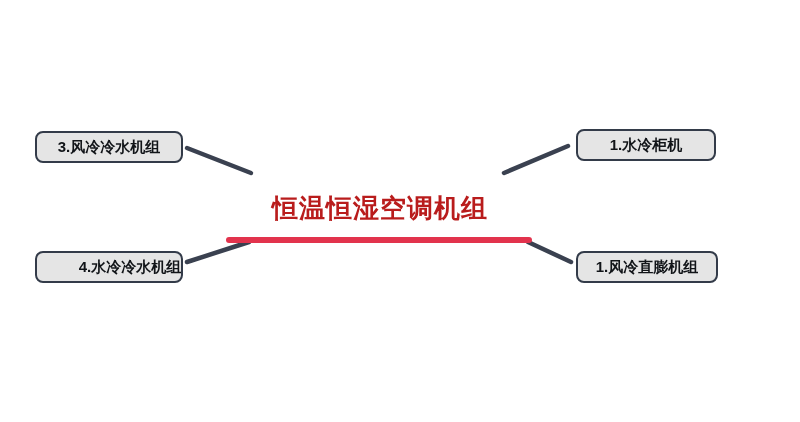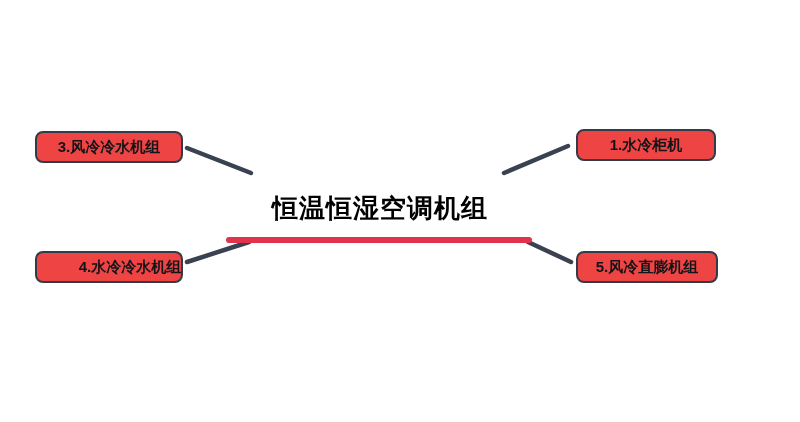--- a/index.html
+++ b/index.html
@@ -7,21 +7,21 @@
   body {
     background: #ffffff;
     font-family: "Liberation Sans", "DejaVu Sans", sans-serif;
     position: relative;
     overflow: hidden;
   }
   .canvas { position: absolute; inset: 0; width: 800px; height: 422px; }
   svg.connectors { position: absolute; left: 0; top: 0; width: 800px; height: 422px; }
   .node {
     position: absolute;
-    background: #ef4444;
+    background: #e5e5e5;
     border: 2px solid #333b49;
     border-radius: 8px;
     height: 32px;
     display: flex;
     align-items: center;
     justify-content: center;
     font-weight: bold;
     font-size: 15px;
     color: #111418;
     white-space: nowrap;
@@ -33,21 +33,21 @@
   .node-2 { left: 576px; top: 251px; width: 142px; }
   .central-topic {
     position: absolute;
     left: 230px;
     top: 191px;
     width: 300px;
     text-align: center;
     font-size: 26px;
     font-weight: bold;
     letter-spacing: 1px;
-    color: #000000;
+    color: #b91c1c;
     cursor: pointer;
   }
   .central-underline {
     position: absolute;
     left: 226px;
     top: 237px;
     width: 306px;
     height: 6px;
     background: #e2334d;
     border-radius: 3px;
@@ -75,16 +75,16 @@
 
   <div class="node node-1">
     <span>1.水冷柜机</span>
   </div>
 
   <div class="node node-4">
     <span>4.水冷冷水机组</span>
   </div>
 
   <div class="node node-2">
-    <span>5.风冷直膨机组</span>
+    <span>1.风冷直膨机组</span>
   </div>
 
 </div>
 
 </body></html>

